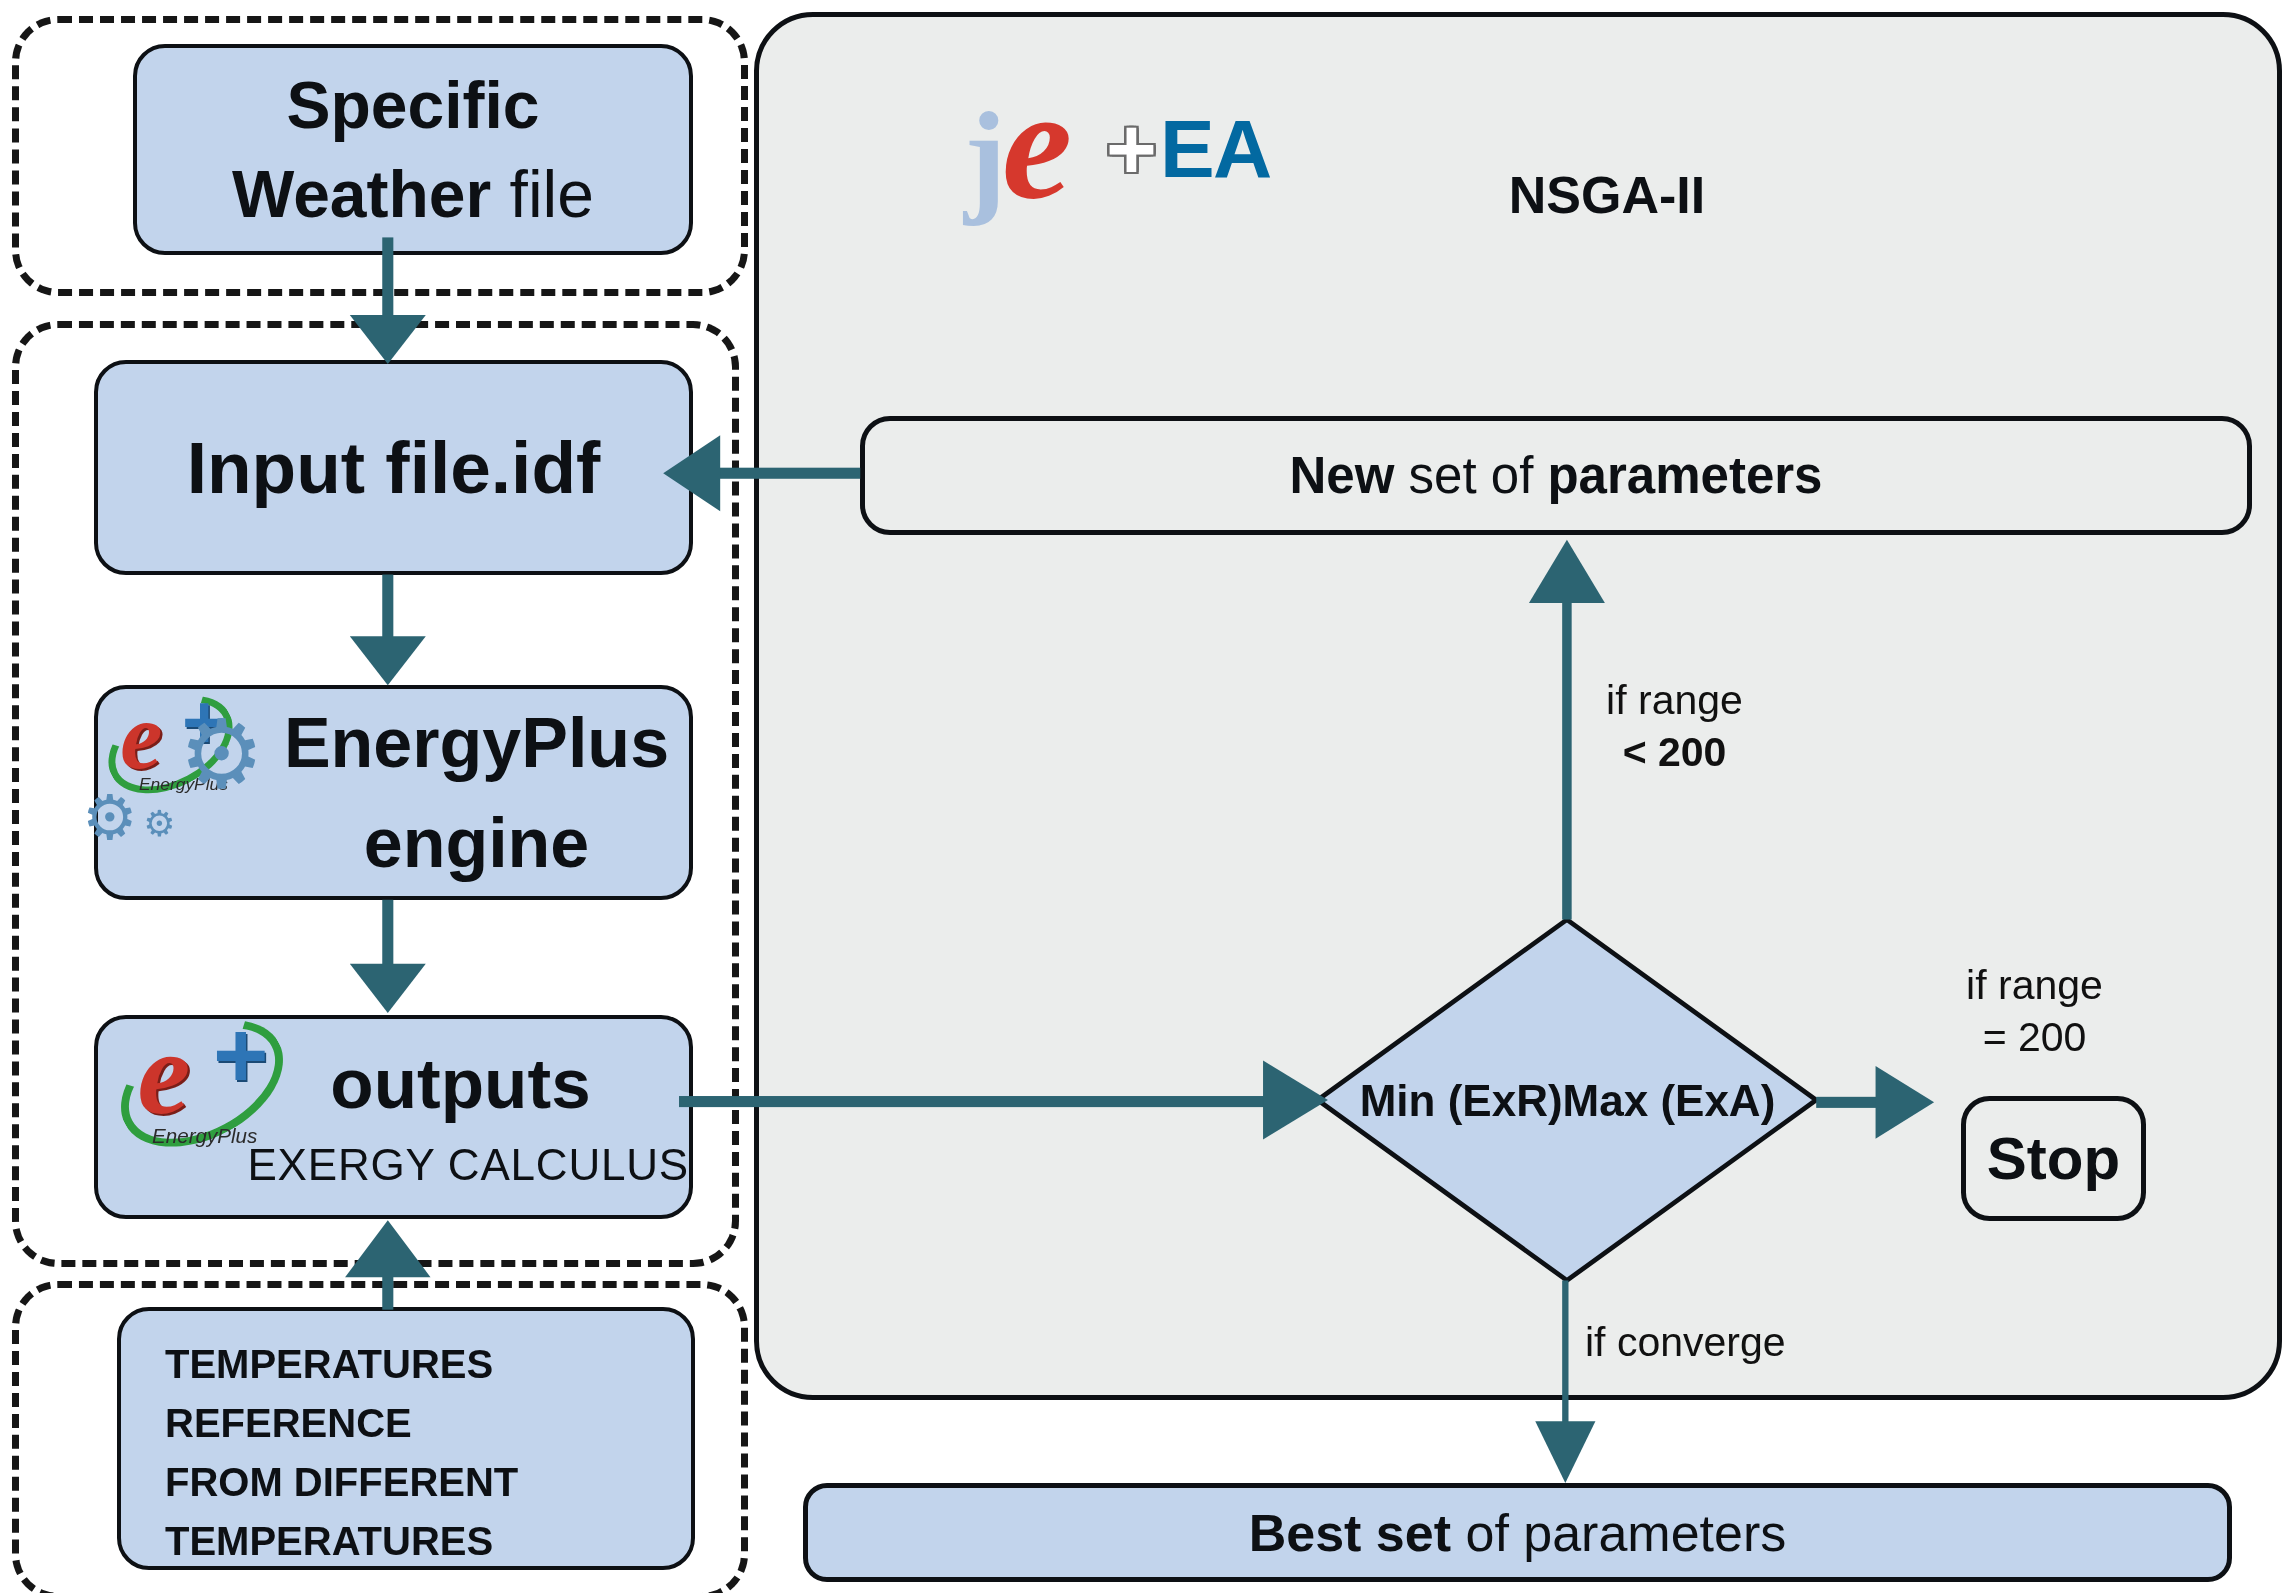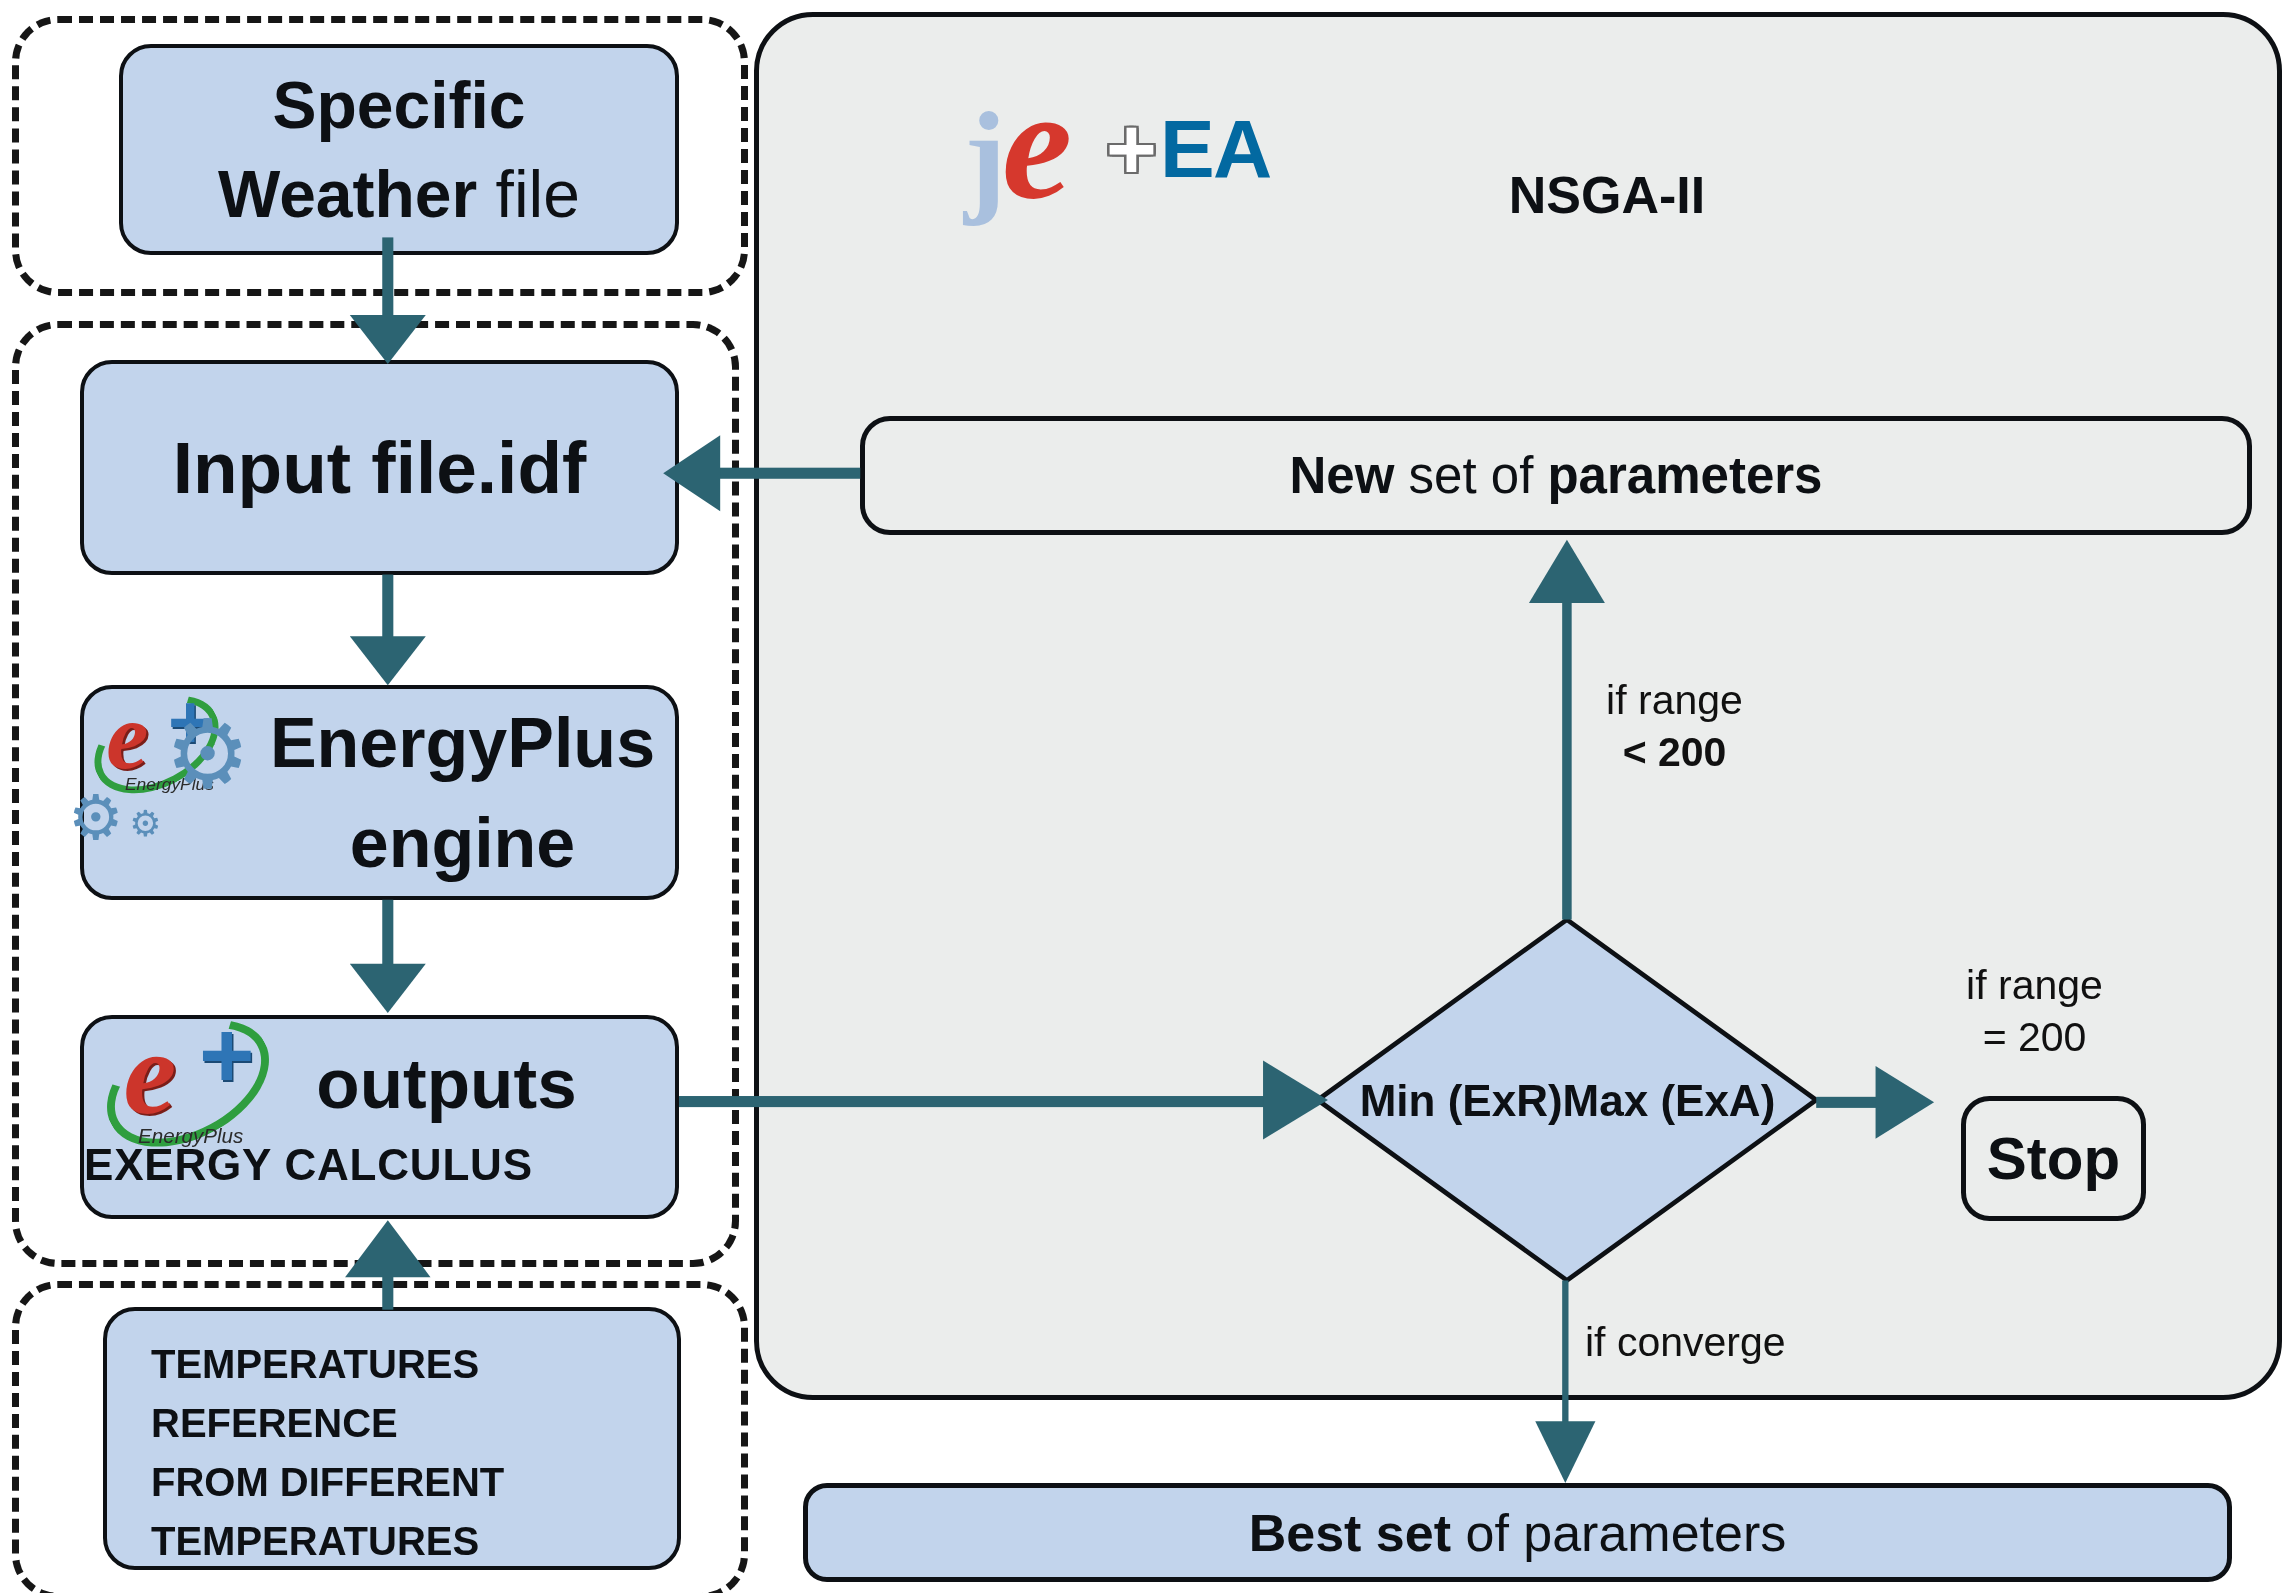--- a/index.html
+++ b/index.html
@@ -4,29 +4,29 @@
 <style>
   html,body{margin:0;padding:0;background:#ffffff;}
   .stage{
     position:relative;width:2295px;height:1593px;background:#ffffff;
     font-family:"Liberation Sans","DejaVu Sans",sans-serif;color:#0d1014;
     overflow:hidden;
   }
   
   .dotted-group{position:absolute;border:7.1px dashed #161616;border-radius:46px;background:transparent;}
   
-  .bluebox{position:absolute;background:#c2d4ec;border:4.7px solid #0d1014;border-radius:32px;box-sizing:border-box;}
+  .bluebox{position:absolute;background:#c2d4ec;border:4.7px solid #0d1014;border-radius:32px;box-sizing:border-box;margin-left:14px;}
   .center-flex{display:flex;flex-direction:column;align-items:center;justify-content:center;text-align:center;}
   
   .weather-text{font-size:66px;font-weight:bold;line-height:89px;}
   .weather-text .light{font-weight:normal;}
   .input-text{font-size:73px;font-weight:bold;}
   .sim-text{font-size:70px;font-weight:bold;line-height:100px;}
   .outputs-title{font-size:71px;font-weight:bold;text-align:center;margin:24px 32px 0 166px;}
-  .outputs-sub{font-size:44px;font-weight:bold;text-align:left;margin-top:16px;letter-spacing:0.8px;}
+  .outputs-sub{font-size:44px;font-weight:normal;text-align:right;margin-top:16px;letter-spacing:0.8px;}
   .temp-text{font-size:40px;font-weight:bold;line-height:59px;padding:24px 16px 0 44px;text-align:left;}
   
   .ga-panel{position:absolute;left:754px;top:12px;width:1528px;height:1388px;background:#ebedec;
             border:5.5px solid #0d1014;border-radius:59px;box-sizing:border-box;}
   .ga-title{position:absolute;left:1211px;top:55px;width:792px;text-align:center;
             font-size:52px;font-weight:bold;color:#9b9b9b;}
   .ga-subtitle{position:absolute;left:1211px;top:165px;width:792px;text-align:center;
             font-size:52px;font-weight:bold;color:#0d1014;}
   
   .jeplus-logo{position:absolute;left:964px;top:70px;width:253px;height:158px;}

